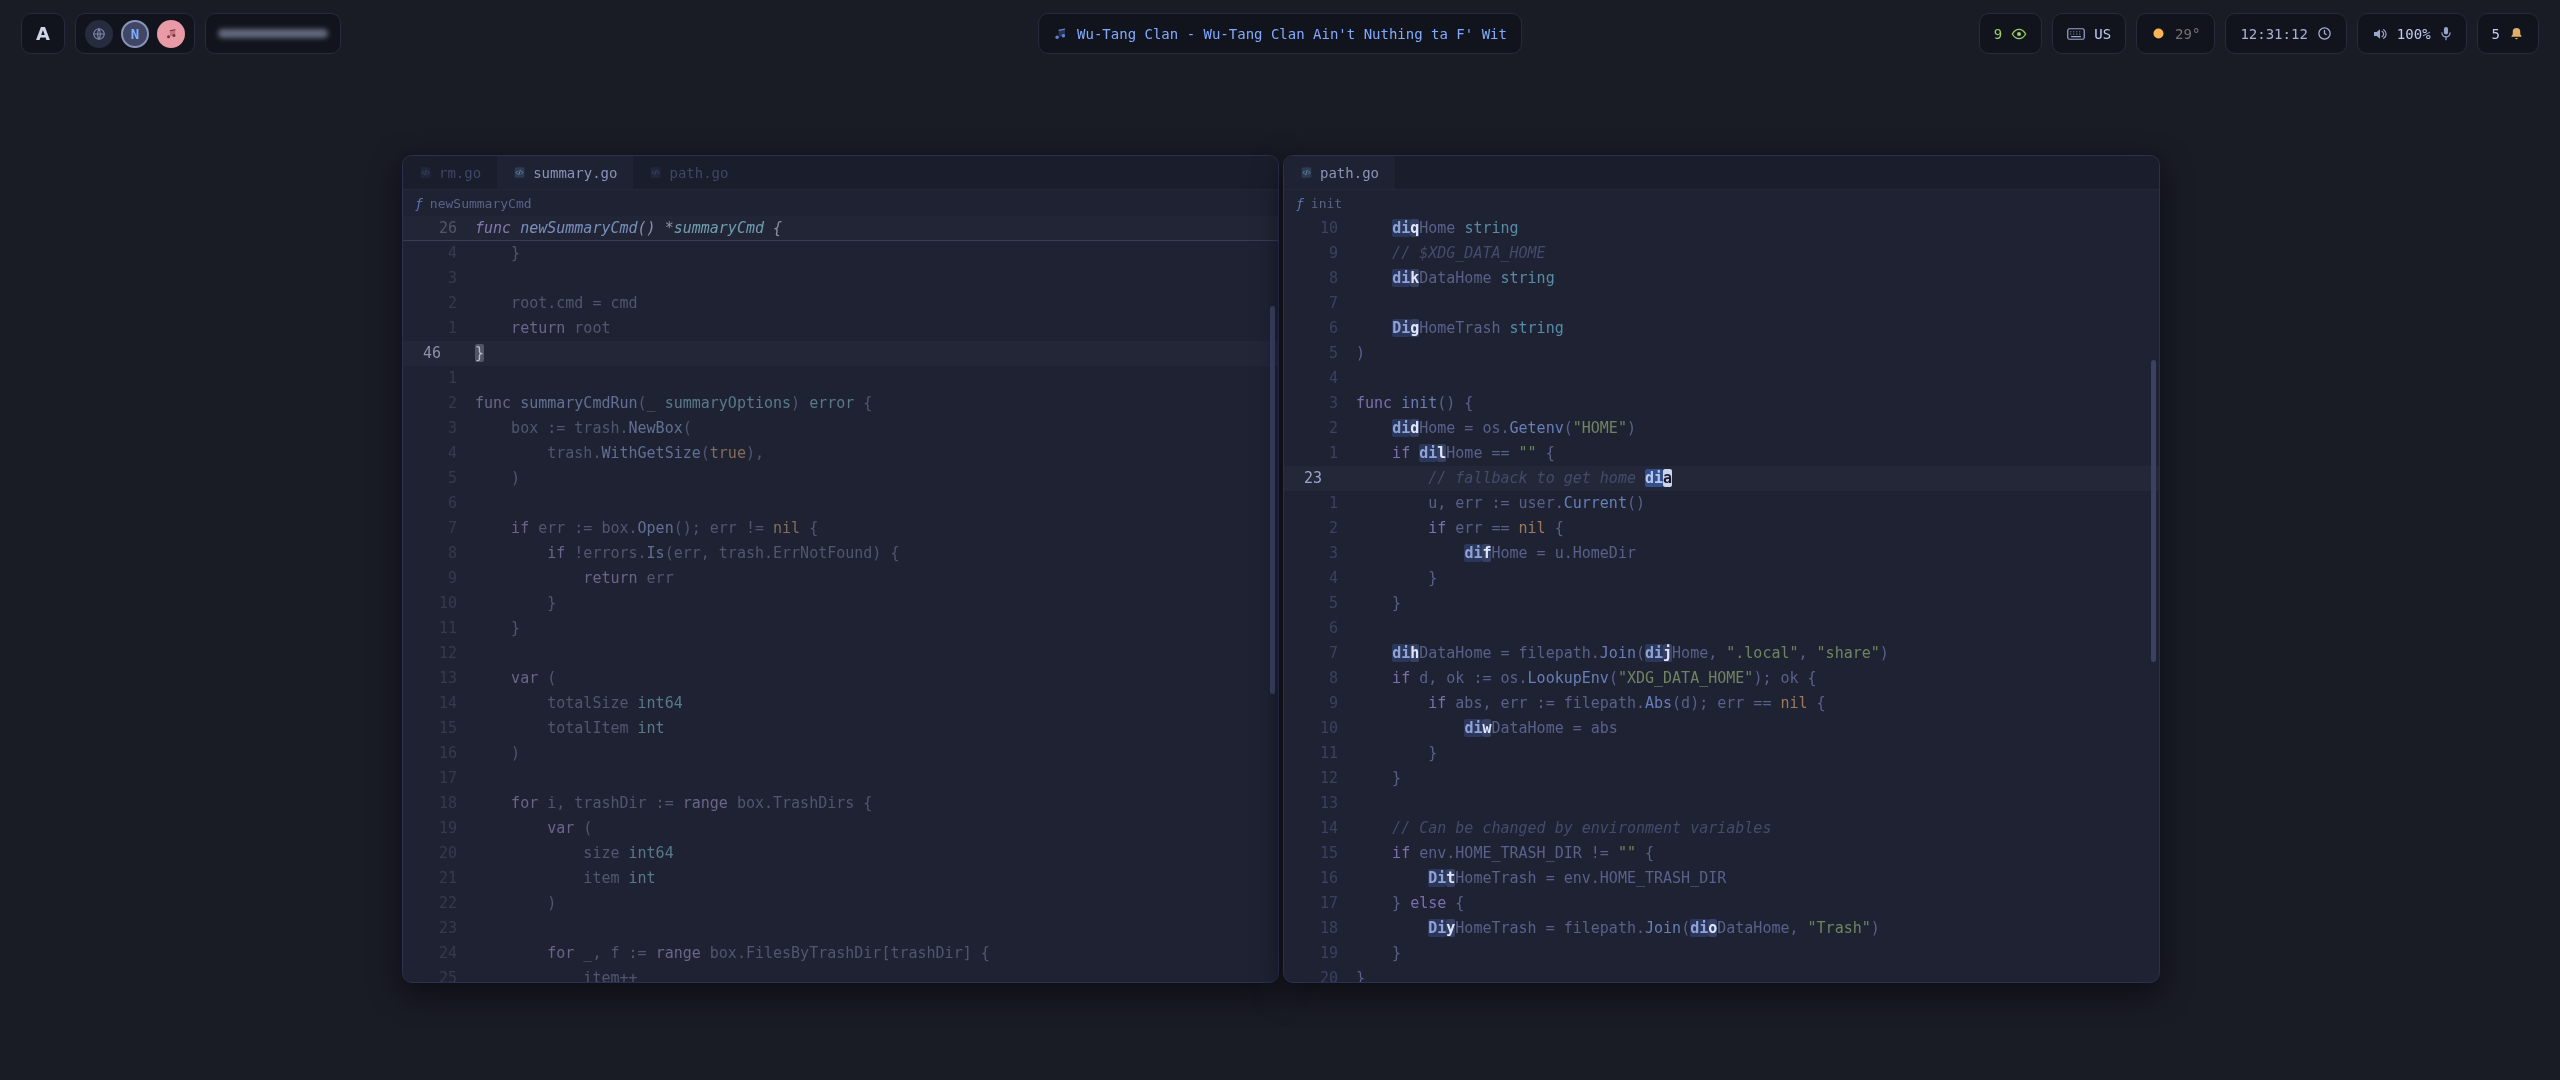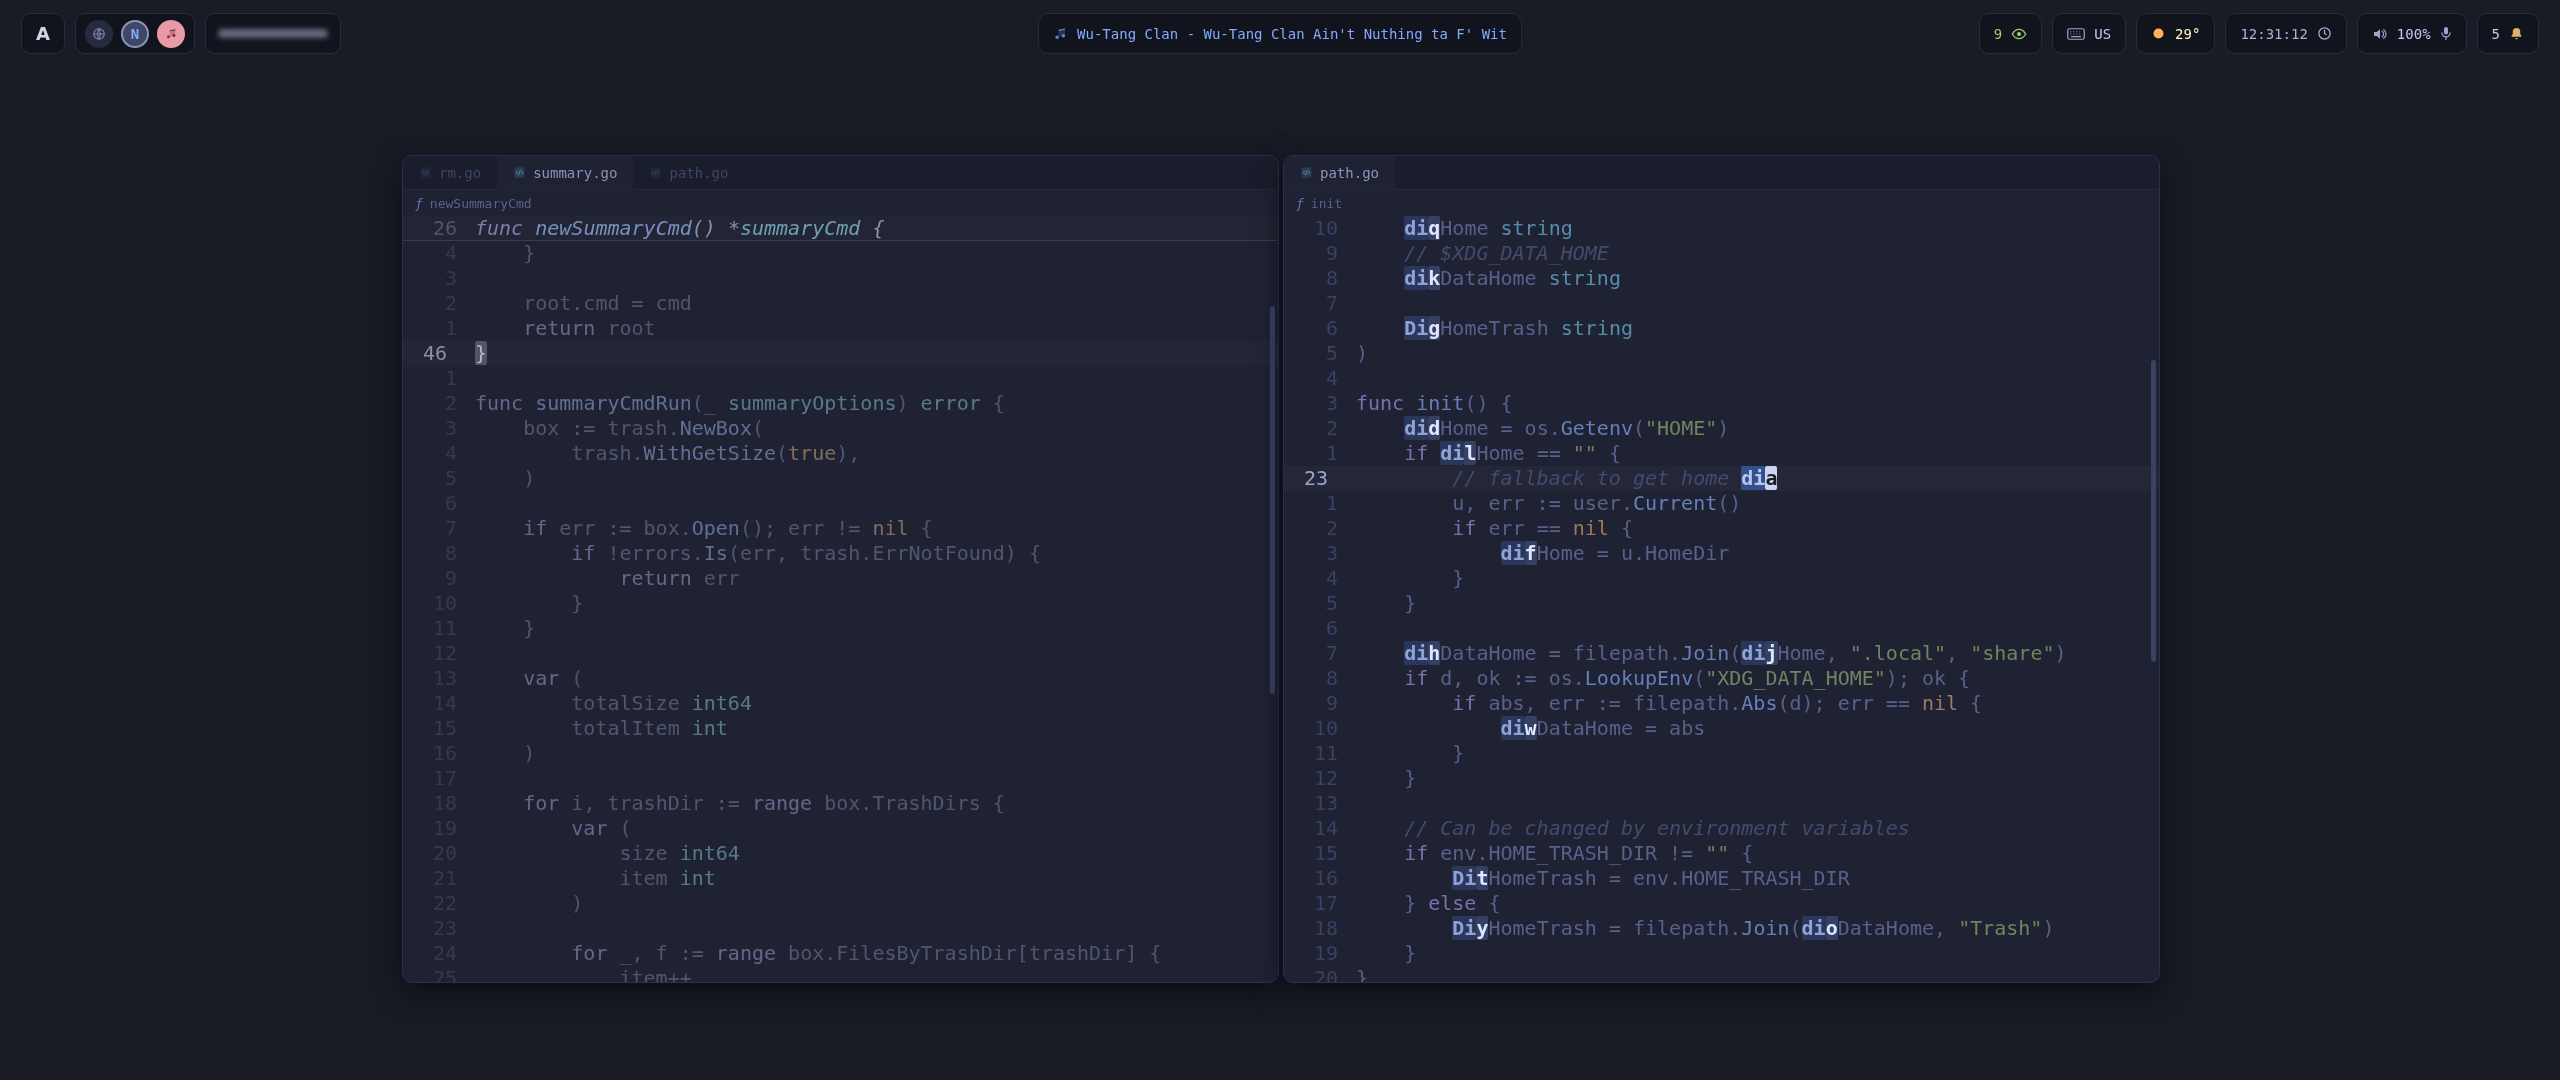--- a/index.html
+++ b/index.html
@@ -24,41 +24,41 @@
   .logo-pill { width:44px; justify-content:center; color:#d0d6e8; font-size:18px; font-weight:bold; font-family:"DejaVu Sans", sans-serif; }
   .ws-pill { padding:0 9px; gap:8px; }
   .wsc { width:28px; height:28px; border-radius:50%; display:flex; align-items:center; justify-content:center; }
   .wsc-1 { background:#262b3d; color:#7d88ad; }
   .wsc-2 { background:#3f4666; border:2px solid #8a93b8; color:#82aaff; font-weight:bold; font-size:14px; }
   .wsc-3 { background:#e89aa6; color:#7c3040; }
   .redacted-pill { width:136px; padding:0 12px; }
   .scribble { width:100%; height:9px; border-radius:5px; background:#7e879f; opacity:.75; filter:blur(2.5px); }
   .music-pill { color:#82aaff; }
   .music-pill .ic { color:#5f82d8; }
-  .green { color:#9ece6a; } .orange { color:#fef9c3; } .yellow { color:#e0af68; }
+  .green { color:#9ece6a; } .orange { color:#737373; } .yellow { color:#e0af68; }
   .lt { color:#c0caf5; } .mid { color:#a9b1d6; } .dimico { color:#9aa5ce; }
   .sun { color:#ffb454; }
 
   
   .editor {
     position:absolute; top:155px; height:828px; width:877px;
     background:#1e2233; border:1px solid #2b3050; border-radius:10px;
     box-shadow:0 10px 30px rgba(0,0,0,.5);
     display:flex; flex-direction:column; overflow:hidden;
   }
   #ed-left { left:402px; } #ed-right { left:1283px; }
   .tabbar { height:34px; background:#1a1d2b; border-bottom:1px solid #232739; display:flex; align-items:stretch; flex:none; }
   .tab { display:flex; align-items:center; gap:7px; padding:0 16px; font-size:14px; color:#3f4668; }
   .tab .tico { color:#39466a; display:flex; align-items:center; }
   .tab.active { background:#1e2233; color:#8a93bb; }
   .tab.active .tico { color:#5a87a8; }
   .crumb { height:26px; display:flex; align-items:center; gap:7px; padding:0 12px; font-size:13px; color:#5b6288; flex:none; }
   .fico { color:#5f74b8; font-style:italic; }
 
-  .codearea { position:relative; flex:1; overflow:hidden; font-size:20px; line-height:25px; }
+  .codearea { position:relative; flex:1; overflow:hidden; font-size:15px; line-height:25px; }
   .editor.dimmed .codelines { filter:brightness(.88) saturate(.7); }
   .cl { display:flex; height:25px; white-space:pre; padding-left:8px; }
   .ln { width:46px; flex:none; text-align:right; color:#3a4162; }
   .cd { padding-left:18px; color:#59608a; white-space:pre; }
   .cl.cur { background:rgba(255,255,255,0.025); }
   .cl.cur .ln { text-align:left; padding-left:12px; color:#9ba4cc; }
   .cl.ctx { background:#252a44; border-bottom:1px solid #3c4470; }
   .cl.ctx .ln { color:#596180; }
   .cl.ctx .cd { color:#9aa3c8;font-style:italic; }
 

